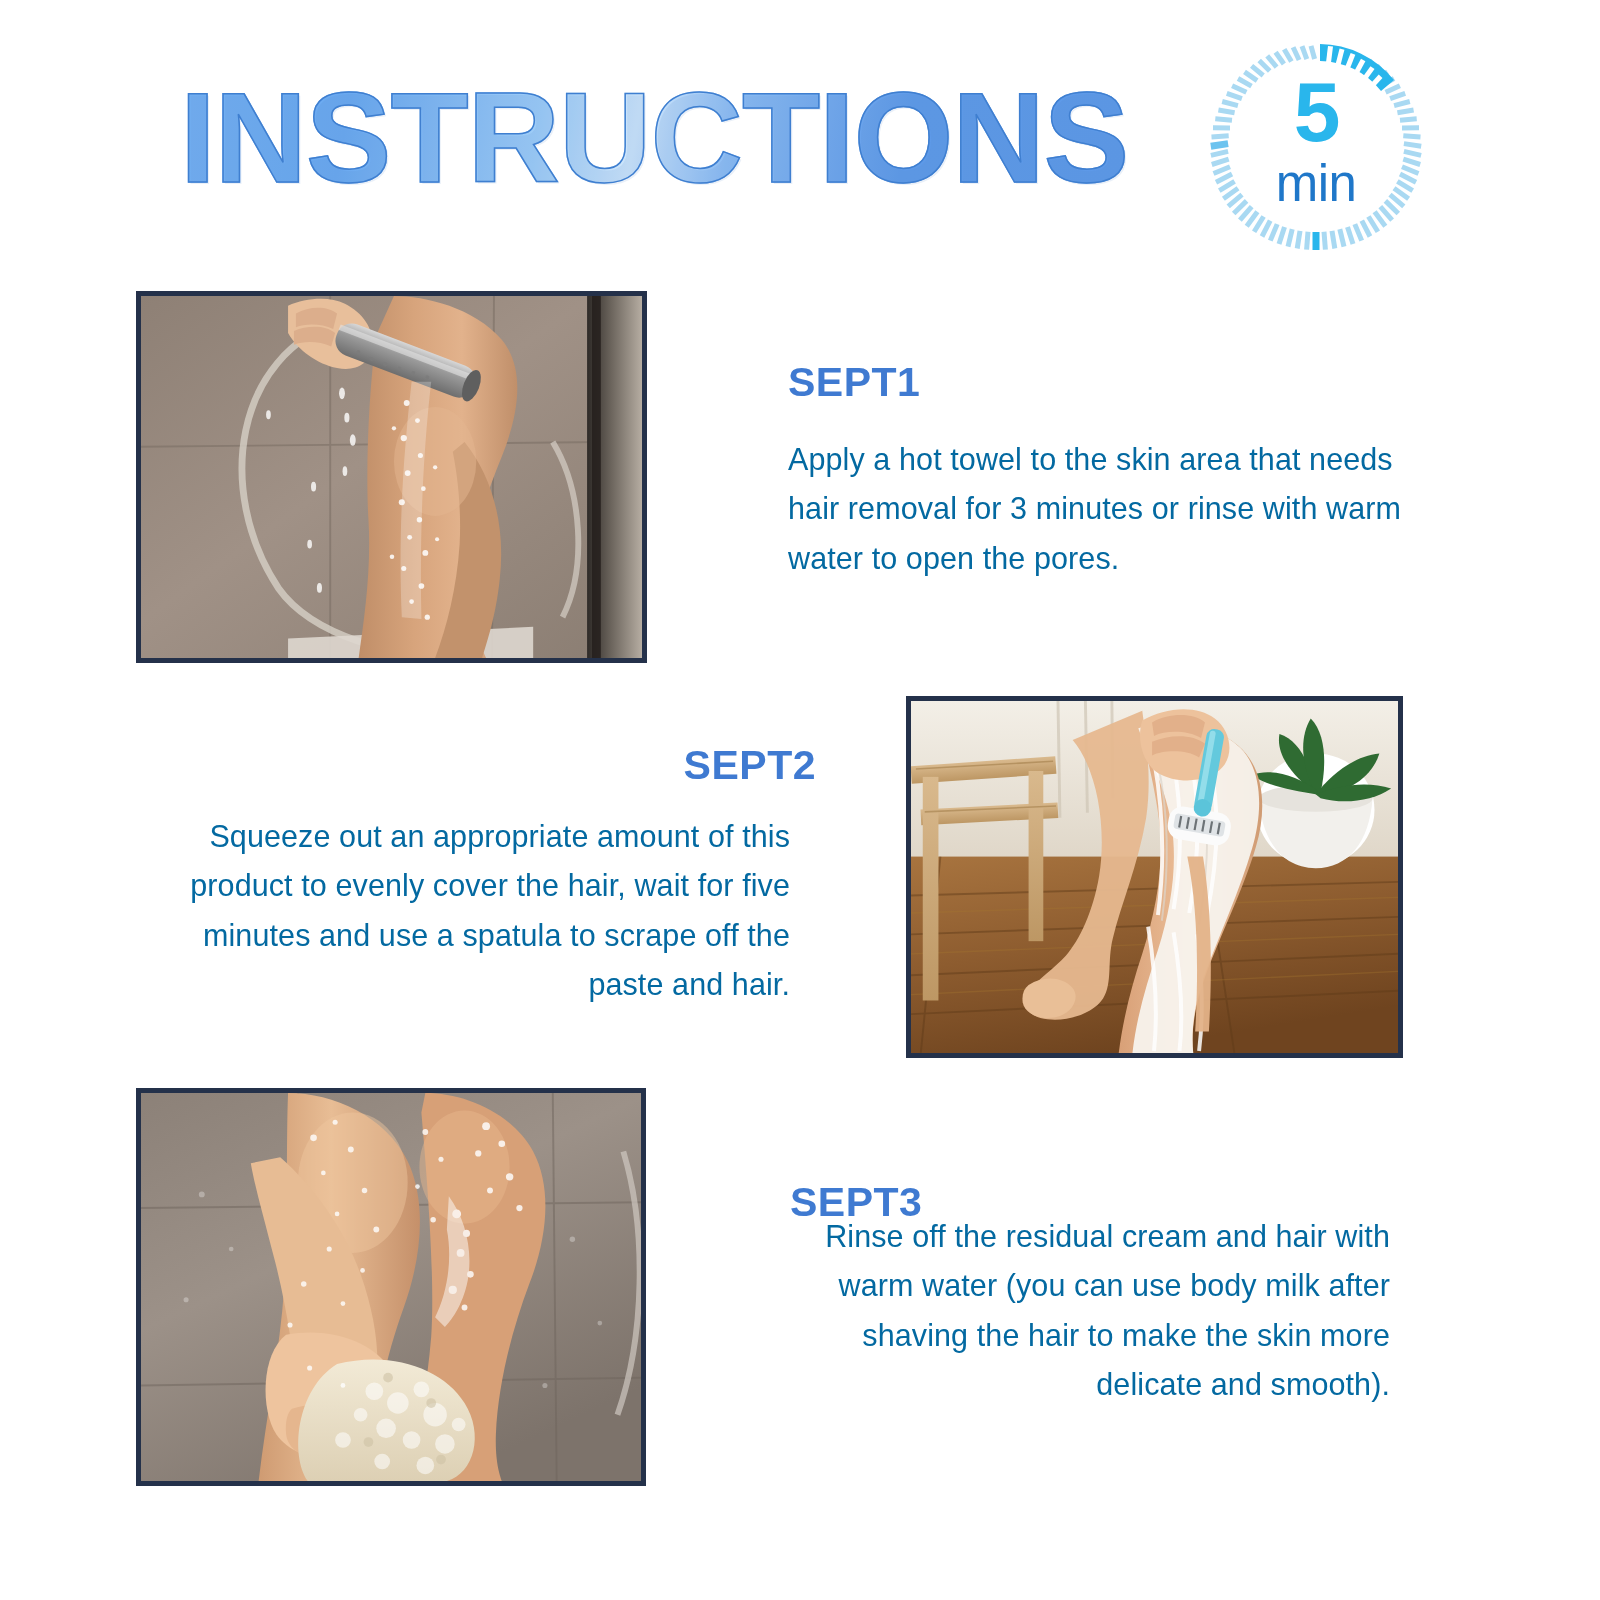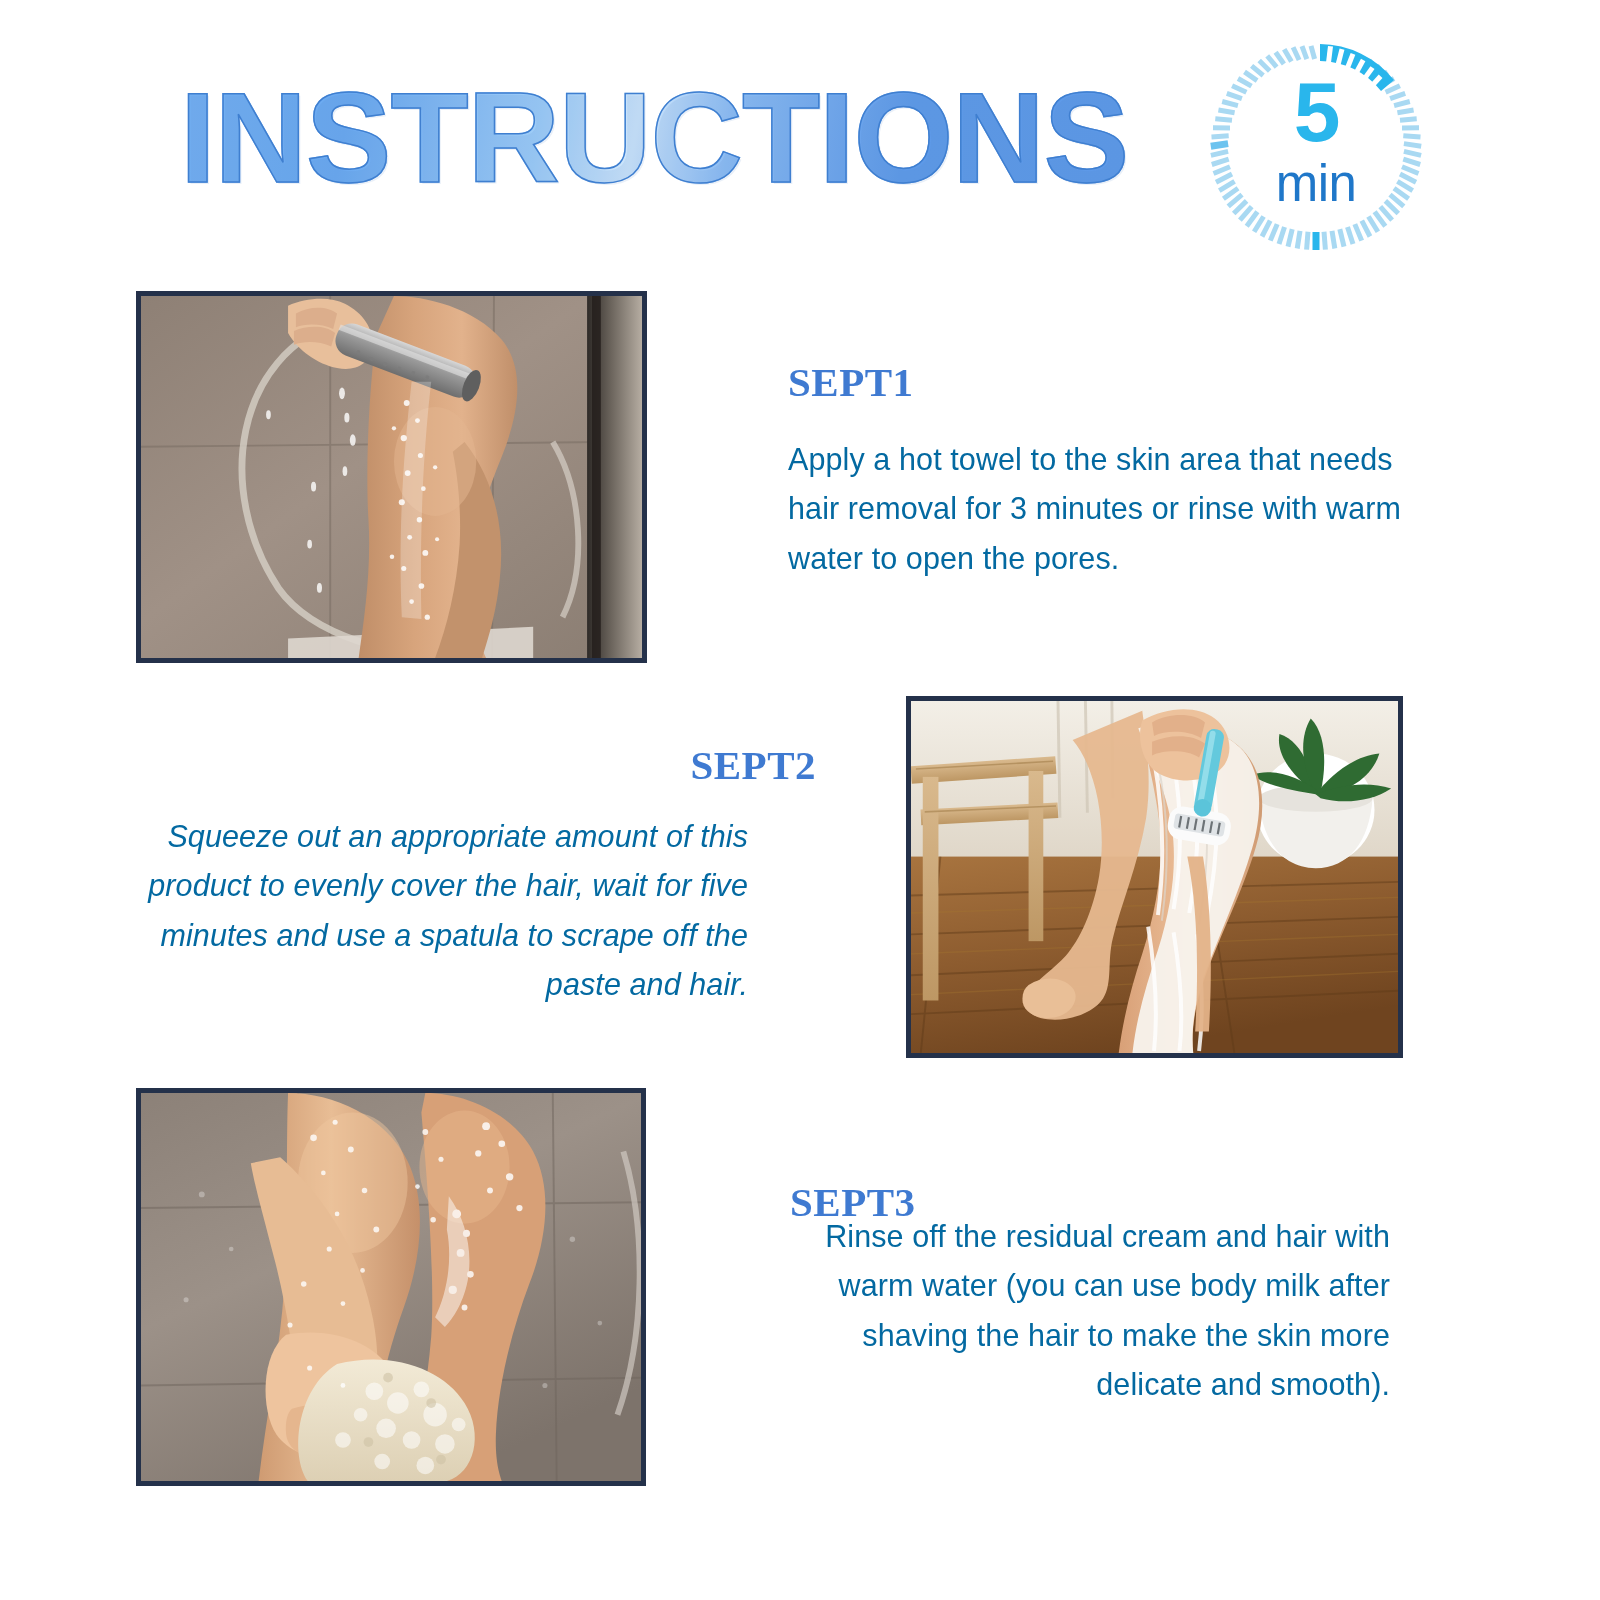--- a/index.html
+++ b/index.html
@@ -96,35 +96,34 @@
 
   
   .step-heading {
     position: absolute;
     font-size: 41px;
     font-weight: bold;
     color: #3f7ad1;
     letter-spacing: 0.5px;
     line-height: 1;
     white-space: nowrap;
-    font-family: Liberation Serif, serif;
   }
   .step-body {
     position: absolute;
     font-size: 30.5px;
     color: #0369a1;
     line-height: 1.62;
     letter-spacing: 0.1px;
   }
 
   #step1-heading { left: 788px; top: 362px; }
   #step1-body    { left: 788px; top: 435px; width: 620px; text-align: left; }
 
   #step2-heading { right: 784px; top: 745px; }
-  #step2-body    { right: 852px; top: 812px; width: 600px; text-align: right; font-style: italic; }
+  #step2-body    { right: 810px; top: 812px; width: 600px; text-align: right; }
 
   #step3-heading { left: 790px; top: 1182px; }
   #step3-body    { left: 790px; top: 1212px; width: 600px; text-align: right; }
 </style>
 </head>
 <body>
 
 <div id="header">
 
   <div id="page-title">INSTRUCTIONS</div>

